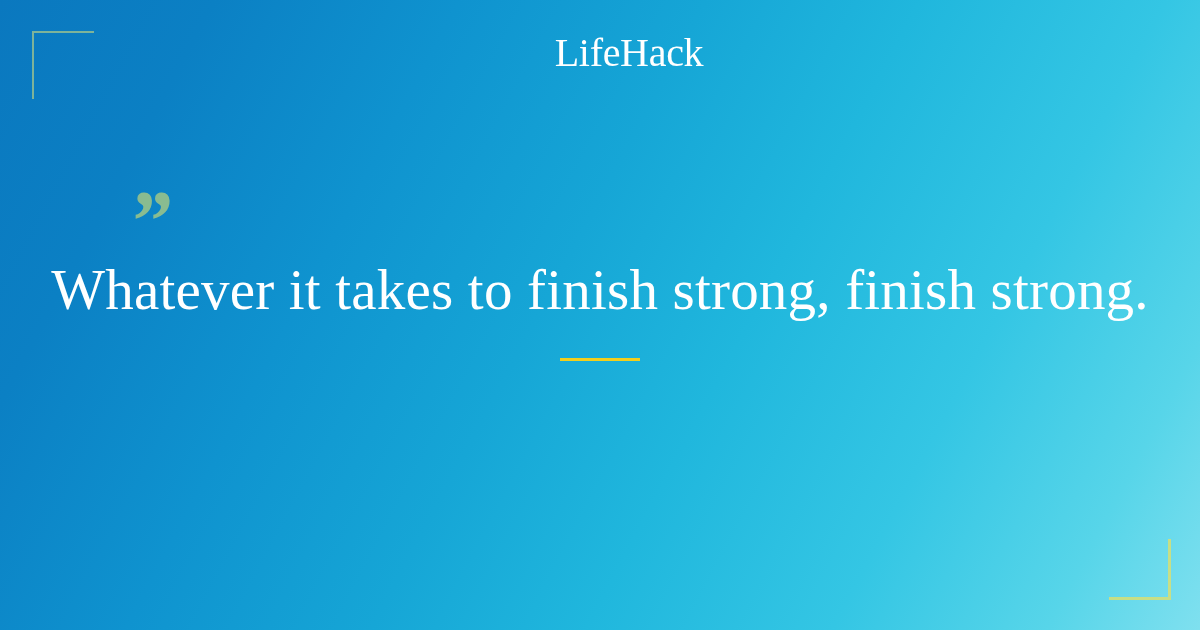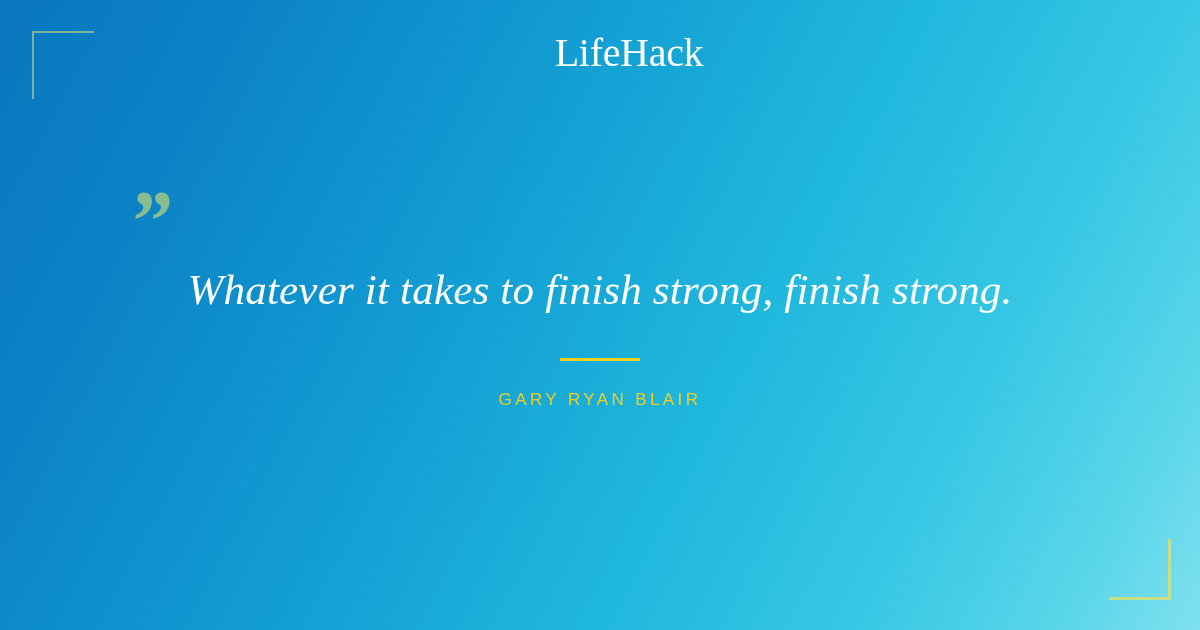--- a/index.html
+++ b/index.html
@@ -90,23 +90,22 @@
     position: absolute;
     left: 0;
     top: 262px;
     width: 1200px;
     text-align: center;
   }
 
   .quote-text {
     display: block;
     font-family: "Liberation Serif", "DejaVu Serif", serif;
-    font-style: italic;
     font-weight: 400;
-    font-size: 43px;
+    font-size: 57px;
     line-height: 56px;
     color: #ffffff;
     letter-spacing: 0.2px;
     white-space: nowrap;
   }
 
   .divider {
     position: absolute;
     left: 560px;
     top: 358px;
@@ -140,17 +139,16 @@
   <div class="brand">LifeHack</div>
 
   <div class="quote-mark">”</div>
 
   <div class="quote-wrap">
     <span class="quote-text">Whatever it takes to finish strong, finish strong.</span>
   </div>
 
   <div class="divider"></div>
 
-  <div class="author">GARY RYAN BLAIR</div>
 
   <div class="corner-br"></div>
 
 </div>
 
 </body></html>

